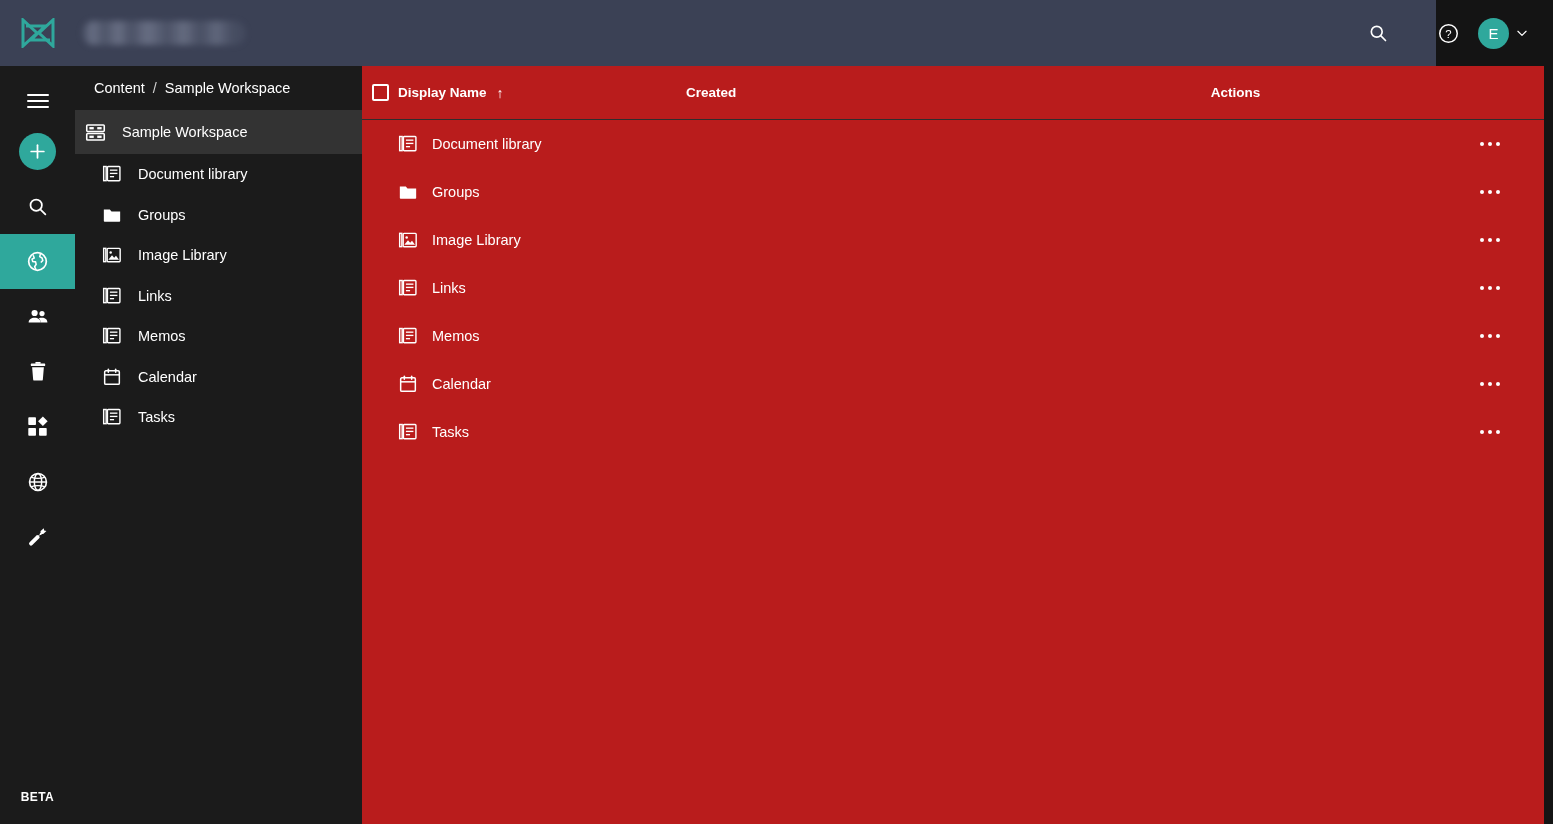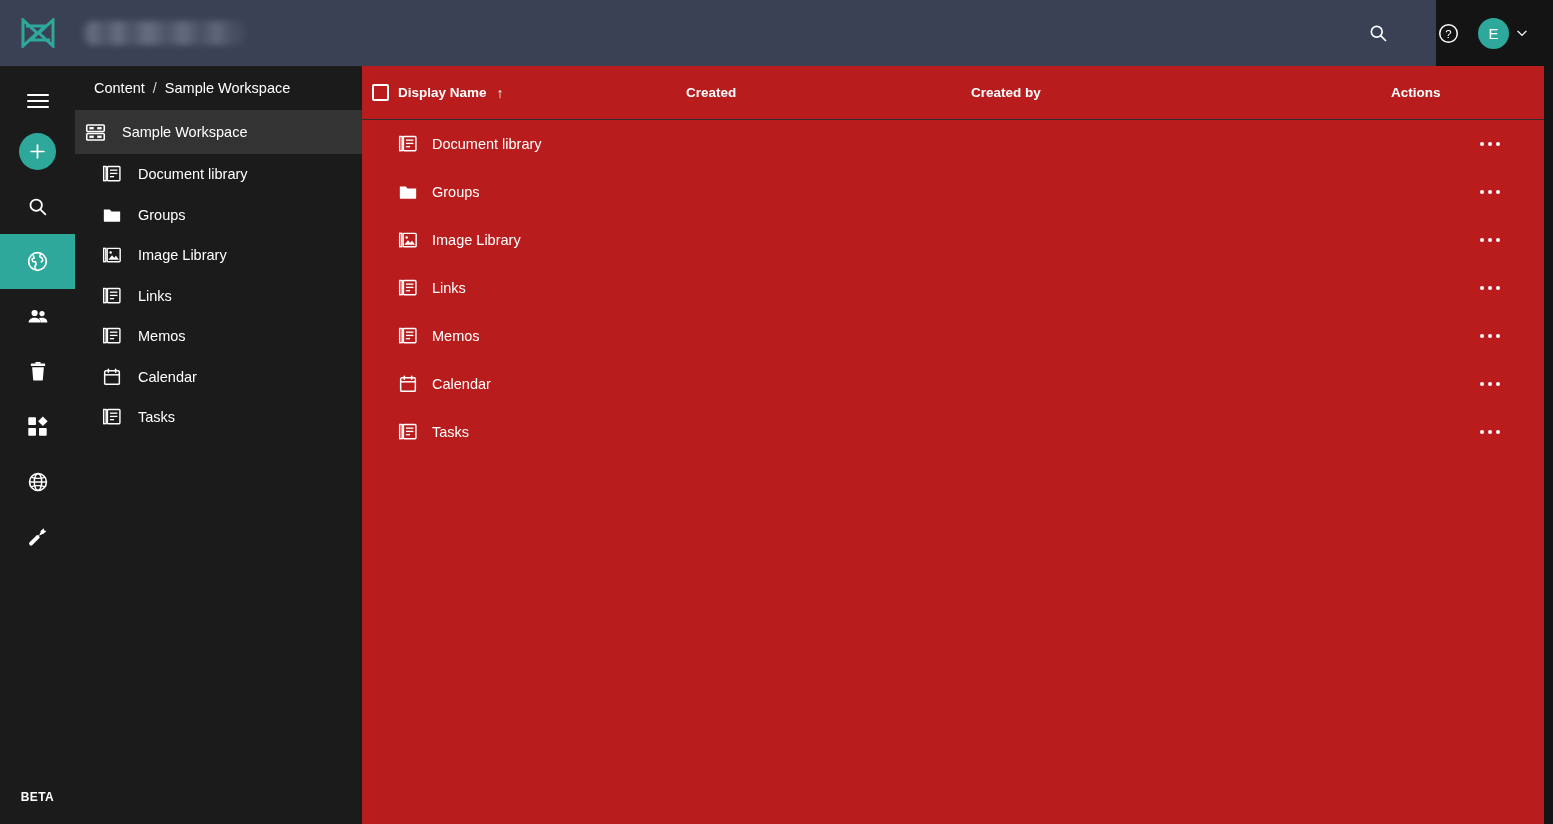--- a/index.html
+++ b/index.html
@@ -120,21 +120,21 @@
     color: #ffffff; font-size: 13.5px; font-weight: bold;
   }
   .col-check { width: 36px; display: flex; align-items: center; justify-content: center; }
   .checkbox {
     width: 17px; height: 17px; border: 2px solid #ffffff;
     border-radius: 2px; cursor: pointer; background: transparent;
   }
   .col-name { width: 288px; display: flex; align-items: center; gap: 10px; cursor: pointer; }
   .col-locked { width: 285px; }
   .col-created { width: 420px; }
-  .col-actions { flex: 1; text-align: left; padding-right: 44px; }
+  .col-actions { flex: 1; text-align: center; padding-right: 44px; }
   .sort-arrow { font-size: 14px; }
 
   .row {
     height: 48px; display: flex; align-items: center;
     cursor: pointer;
   }
   .row .col-check { }
   .r-name {
     width: 288px; display: flex; align-items: center; gap: 14px;
     color: #ffffff; font-size: 14.5px; font-weight: normal;
@@ -376,21 +376,20 @@
 
     <div class="thead">
       <div class="col-check">
         <div class="checkbox"></div>
       </div>
       <div class="col-name">
         <span>Display Name</span>
         <span class="sort-arrow">↑</span>
       </div>
       <div class="col-locked">Created</div>
-      <div class="col-created">Created by</div>
       <div class="col-actions">Actions</div>
     </div>
 
     <div class="row">
       <div class="col-check"></div>
       <div class="r-name">
         <span class="ico">
           <svg width="20" height="20" viewBox="0 0 24 24">
             <rect x="2" y="3" width="3" height="17" fill="none" stroke="#ffffff" stroke-width="1.7"></rect>
             <rect x="6.5" y="3" width="15" height="17" rx="1" fill="none" stroke="#ffffff" stroke-width="1.7"></rect>

